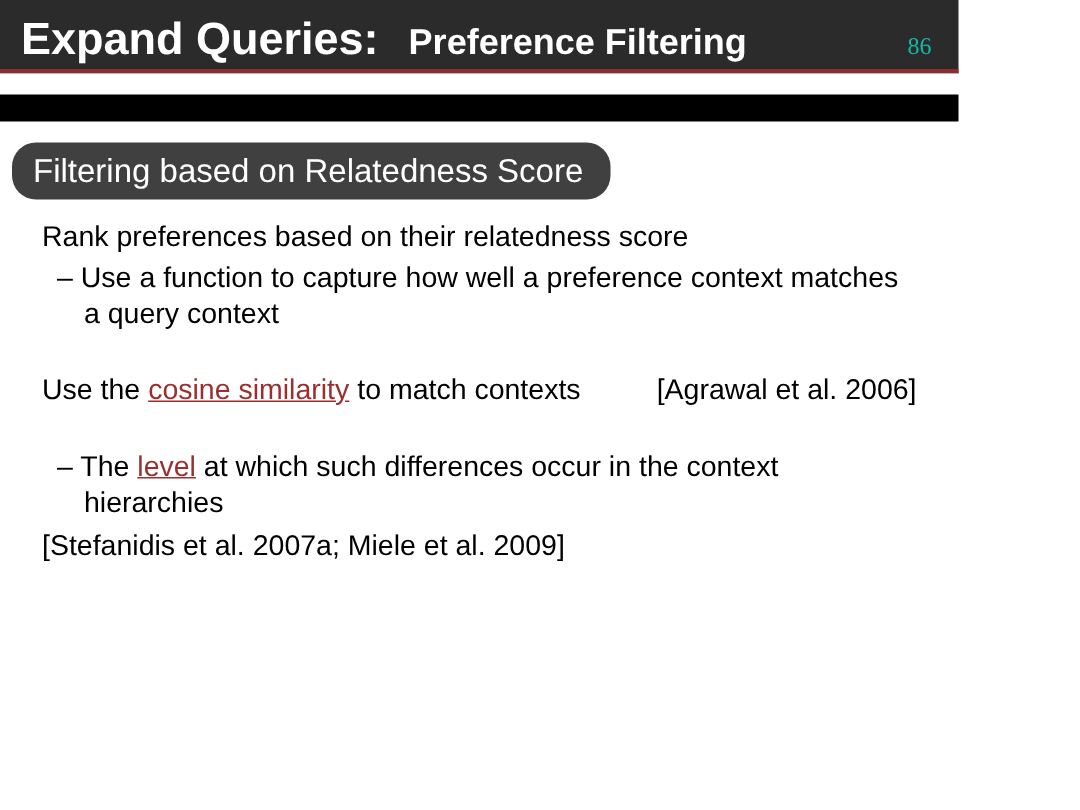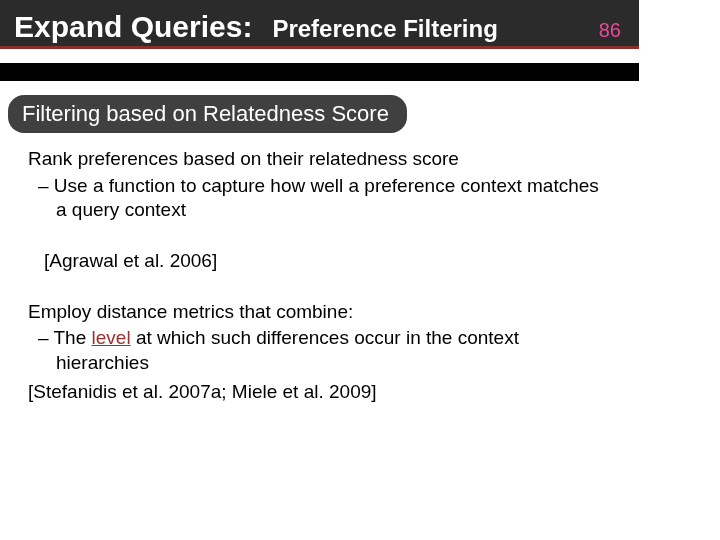--- a/index.html
+++ b/index.html
@@ -29,23 +29,24 @@
     font-size: 30px;
     font-weight: 700;
   }
   .title-sub {
     font-size: 24px;
     font-weight: 600;
     margin-left: 20px;
   }
   .page-num {
     margin-left: auto;
-    font-size: 20px;
-    color: #ec4899;
+    font-size: 16px;
+    color: #14b8a6;
     padding-right: 4px;
+    font-family: Liberation Serif, serif;
   }
   .black-gap {
     height: 18px;
     background: #000;
   }
   .white-gap {
     height: 14px;
     background: #fff;
   }
   .section-pill {
@@ -114,25 +115,27 @@
   </div>
 
   <div class="content">
 
     <div>
       <div class="u">Rank preferences based on their relatedness score</div>
       <div class="bullet">Use a function to capture how well a preference context matches a query context</div>
     </div>
 
     <div class="block row-split">
+      <div>
+        <span>Use the </span><span class="red-u">cosine similarity</span><span> to match contexts</span>
+      </div>
       <div class="cite">[Agrawal et al. 2006]</div>
     </div>
 
     <div class="block">
-      <div>Employ distance metrics that combine:</div>
       <div class="bullet">
         <span>The </span><span class="red-u">level</span><span> at which such differences occur in the context hierarchies</span>
       </div>
       <div class="cite-right">[Stefanidis et al. 2007a; Miele et al. 2009]</div>
     </div>
 
   </div>
 </div>
 
 </body></html>

